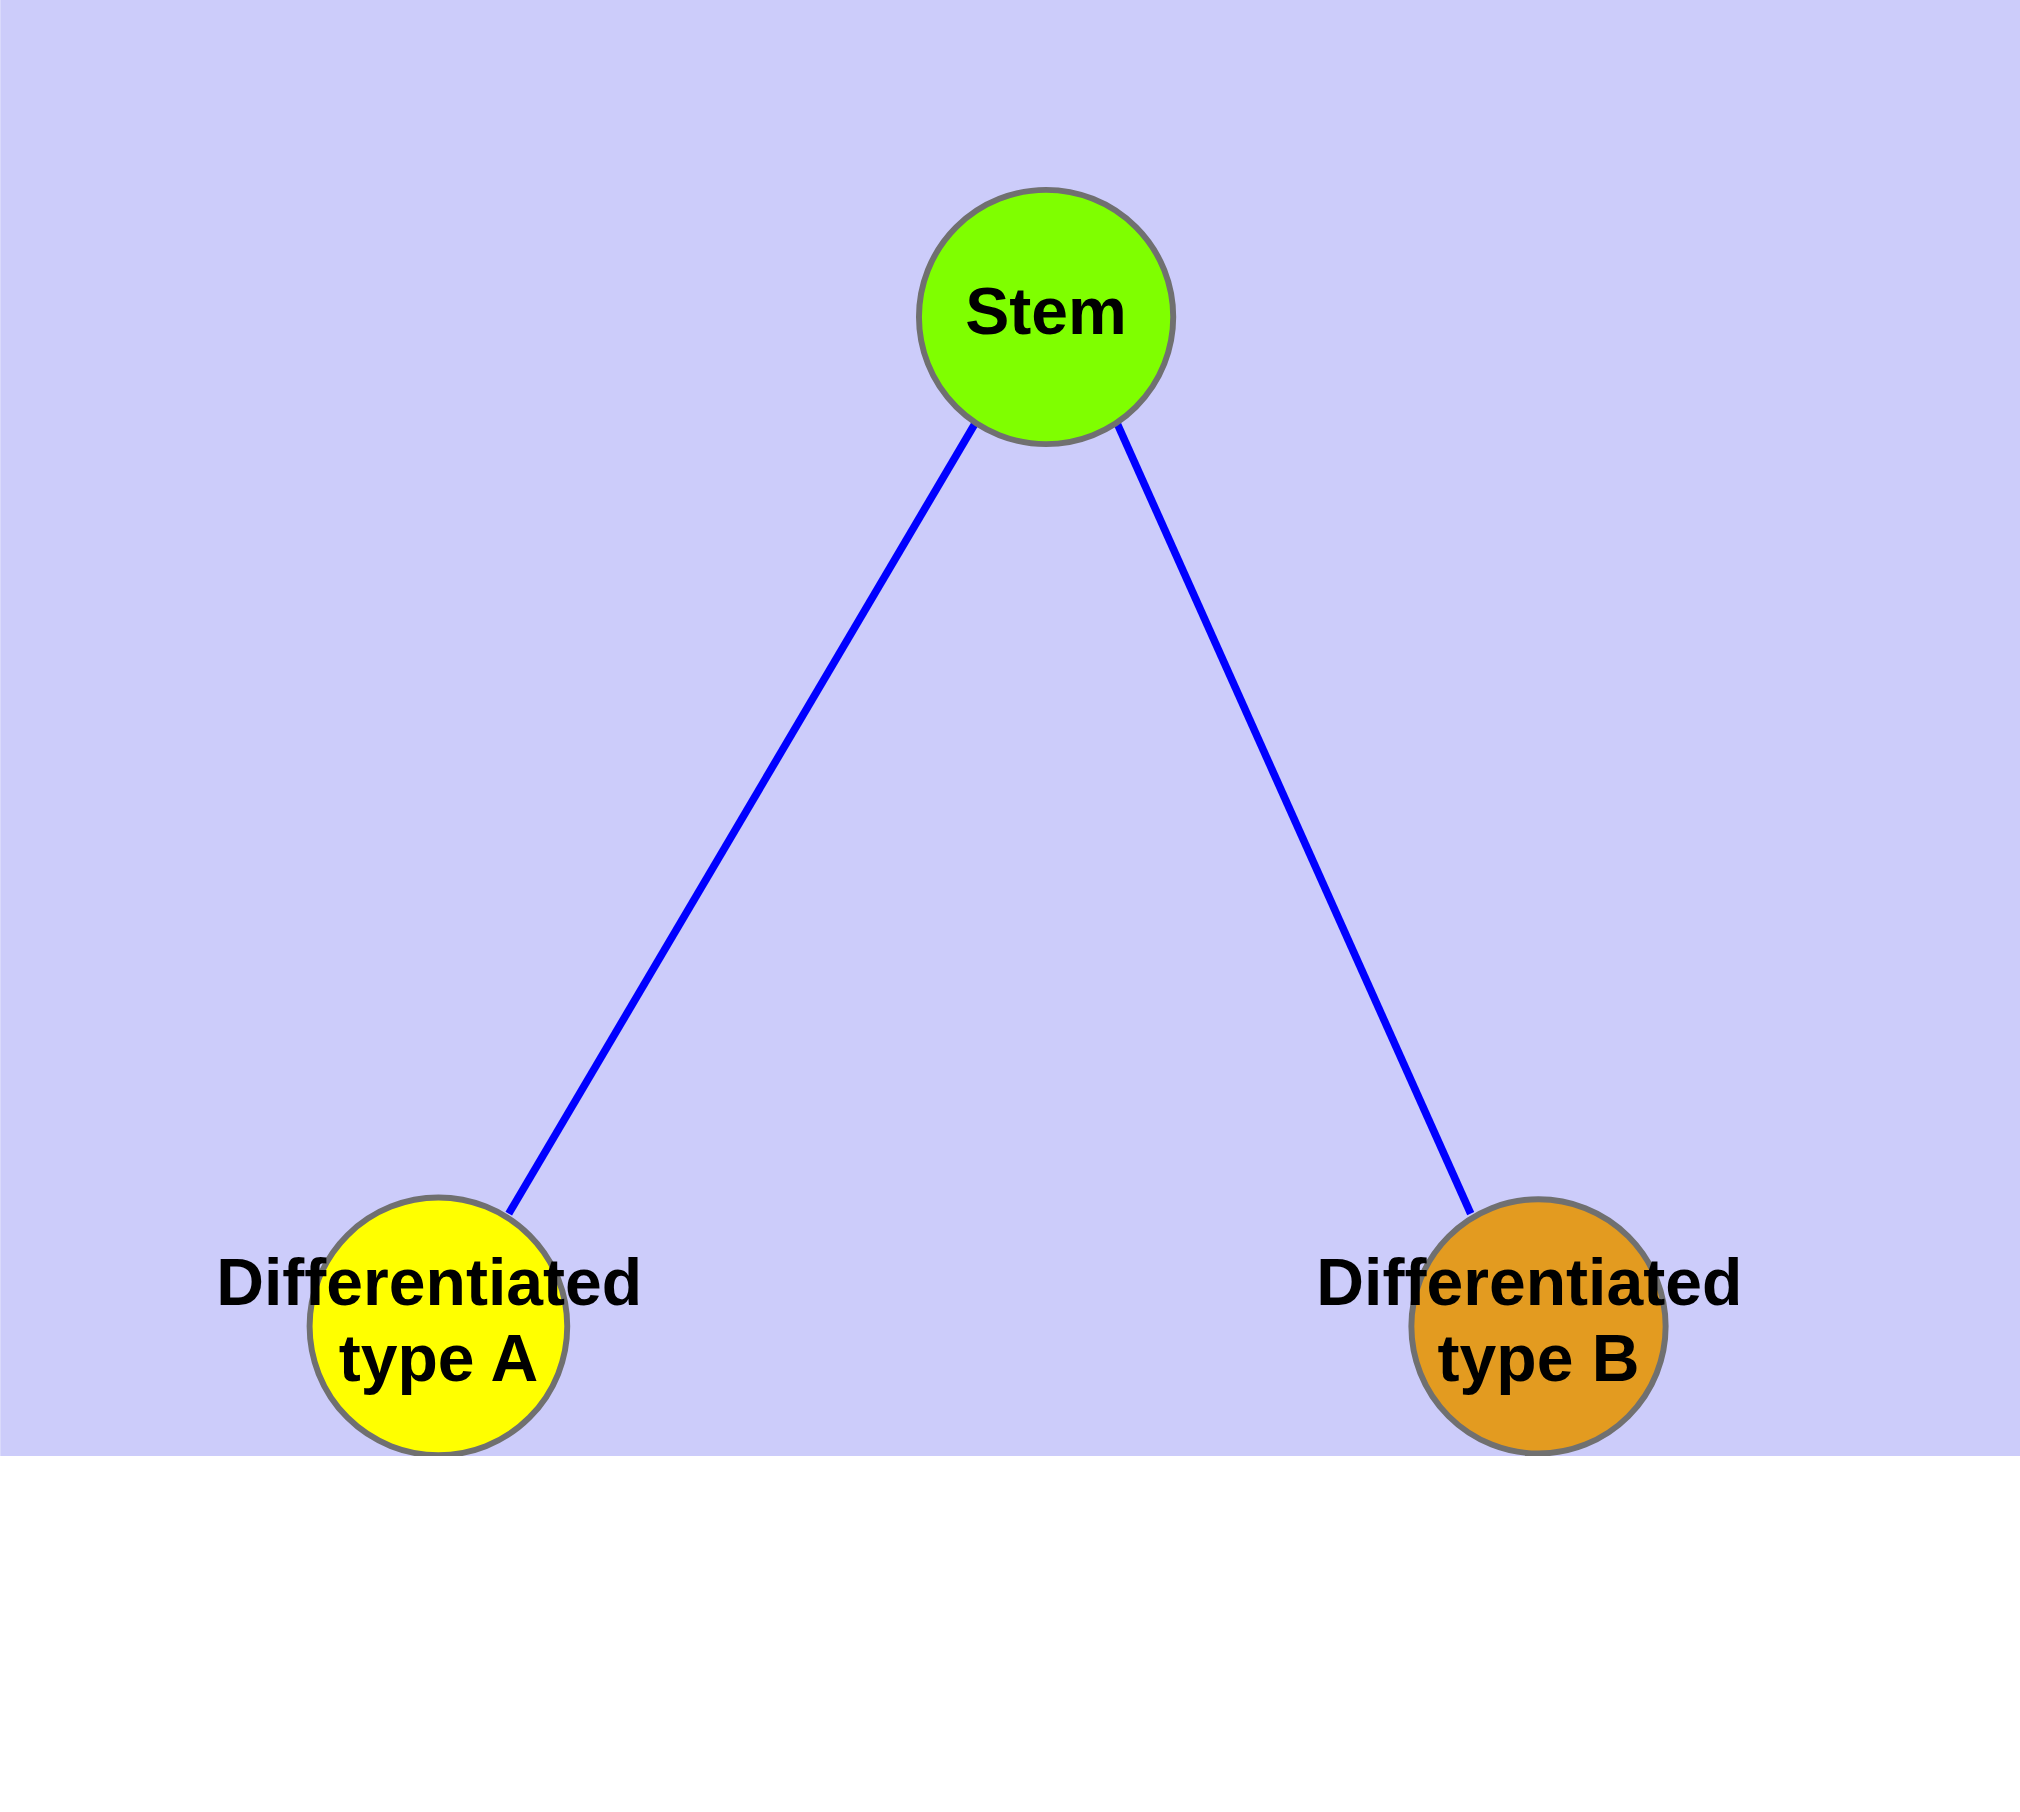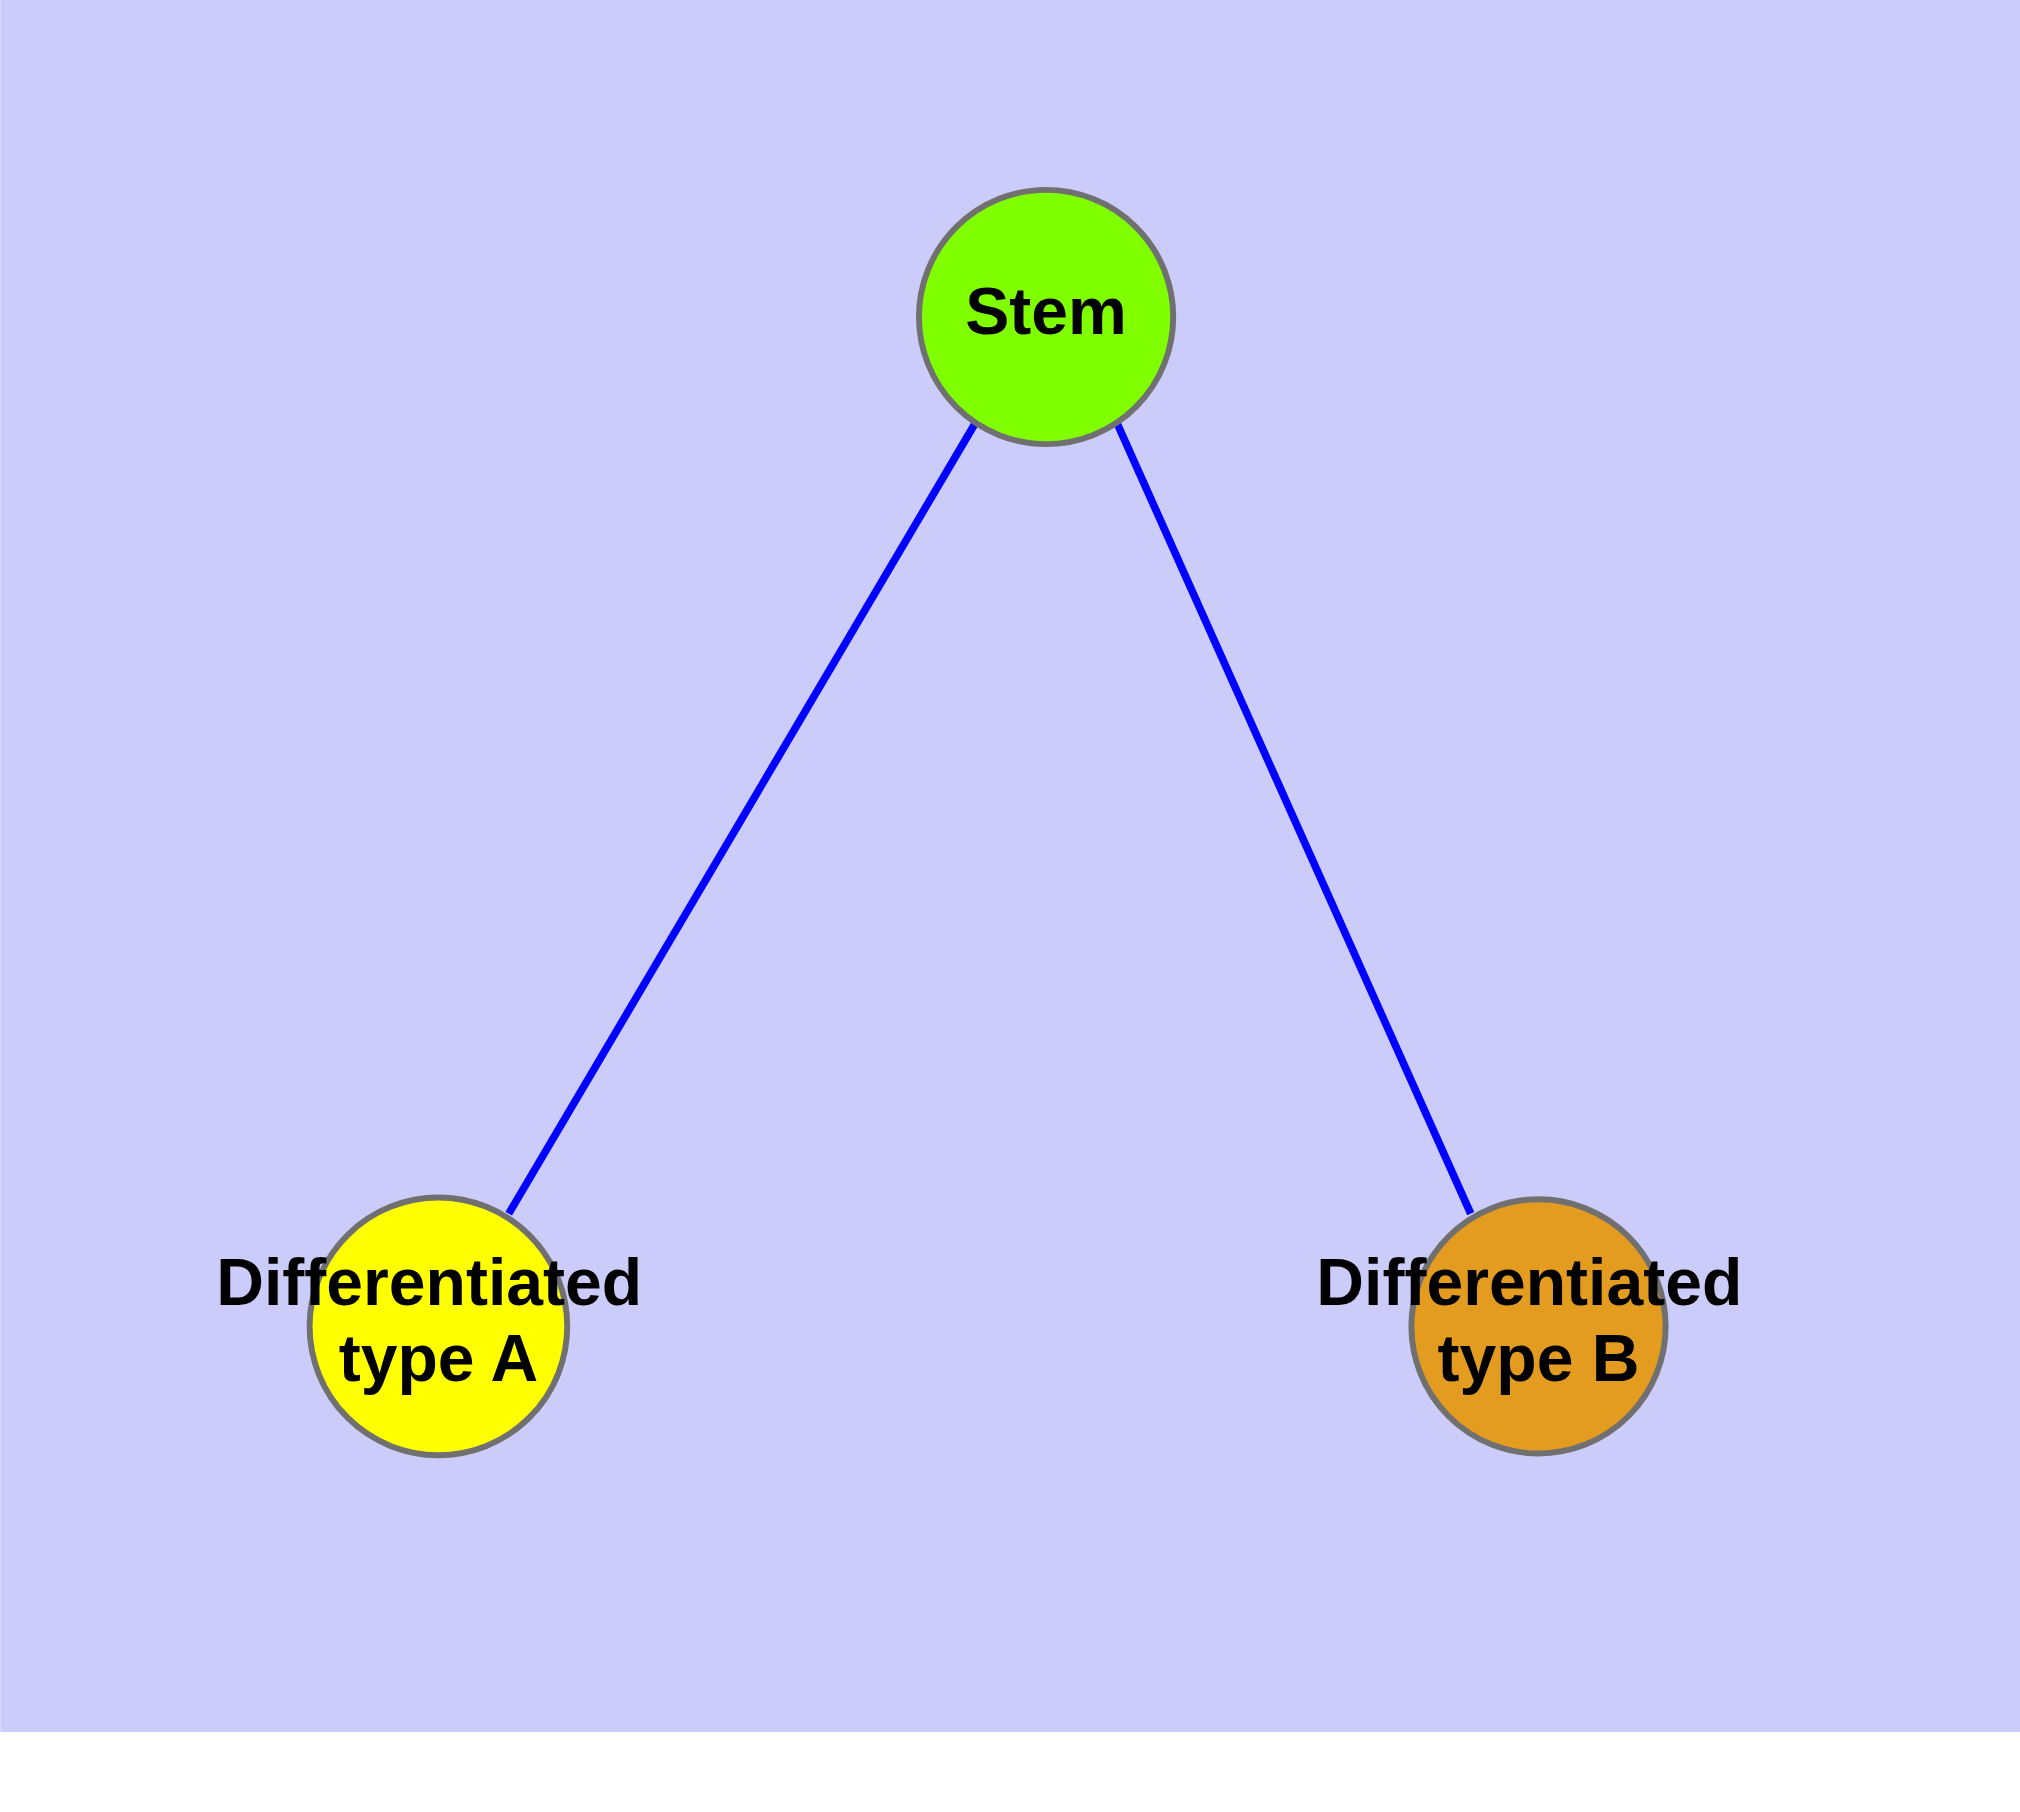--- a/index.html
+++ b/index.html
@@ -27,21 +27,21 @@
     font-weight: bold;
     fill: #000000;
     dominant-baseline: middle;
     text-anchor: middle;
     paint-order: normal;
   }
 </style>
 </head>
 <body>
 
-<div id="canvas" style="width: 2021px; height: 1732px;">
+<div id="canvas" style="width: 2021px; height: 1456px;">
   <svg id="graph-svg" viewBox="0 0 2384 2138" style="width: 2021px; height: 1812px;">
 
     <rect id="bg-rect" x="0" y="0" width="2384" height="2138" fill="#ccccfa"></rect>
 
     <g id="edges-layer">
       <line id="edge-0" x1="1150" y1="500" x2="600" y2="1432" stroke="#0000ff" stroke-width="9" stroke-linecap="butt"></line>
       <line id="edge-1" x1="1318" y1="500" x2="1735" y2="1432" stroke="#0000ff" stroke-width="9" stroke-linecap="butt"></line>
     </g>
 
     <g id="nodes-layer">

